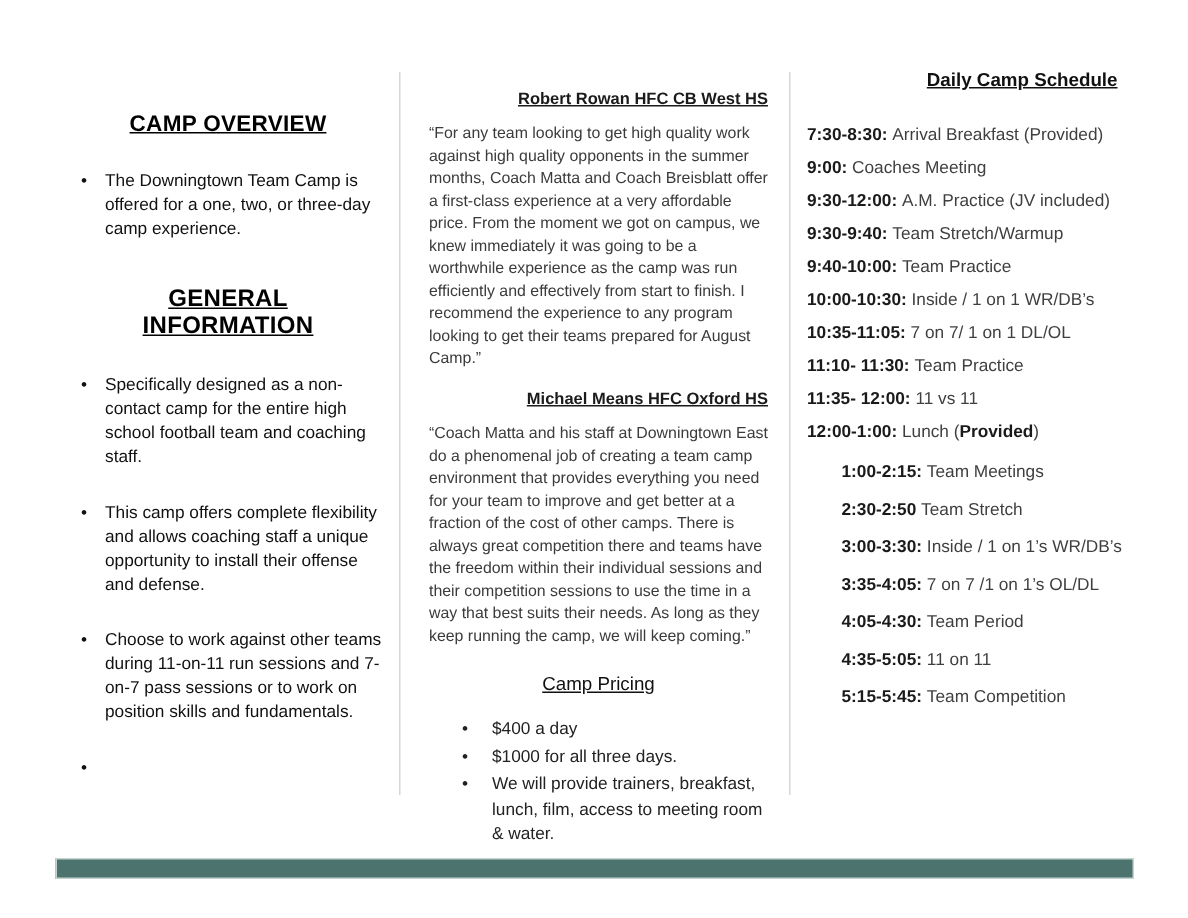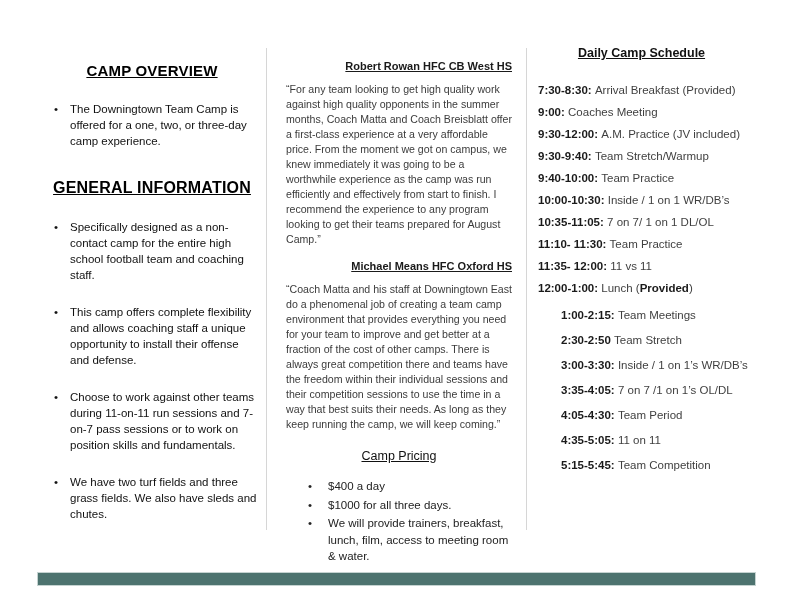--- a/index.html
+++ b/index.html
@@ -20,21 +20,21 @@
     position:absolute; left:37px; top:572px; width:719px; height:14px;
     background:#4d736f; border:1px solid #c5d3d1; box-sizing:border-box;
   }
 
   .col { position:absolute; top:0; box-sizing:border-box; }
 
   
   .col-1 { left:46px; width:212px; padding-top:62px; }
   .h-main {
     font-size:15px; font-weight:bold; text-decoration:underline;
-    text-align:center; margin:0; color:#000; letter-spacing:.2px;
+    text-align:center; margin:12px; color:#000; letter-spacing:.2px;
   }
   .h-general { font-size:16px; margin-top:30px; }
   .bullet-list { margin-top:22px; }
   .bullet-item { display:flex; margin-bottom:21px; font-size:11.5px; line-height:16px; color:#111; }
   .bullet { flex:none; width:16px; padding-left:8px; }
   .btext { flex:1; }
 
   
   .col-2 { left:268px; width:256px; padding:60px 12px 0 18px; }
   .h-sub {
@@ -47,21 +47,21 @@
     text-align:center; margin:17px 0 15px; color:#111;
   }
   .pricing { margin-top:0; padding-left:22px; }
   .pricing .bullet-item { margin-bottom:2px; font-size:11.5px; line-height:16.5px; color:#222; }
   .pricing .bullet { width:20px; padding-left:0; }
 
   
   .col-3 { left:529px; width:238px; padding:46px 4px 0 9px; }
   .h-schedule {
     font-size:12.5px; font-weight:bold; text-decoration:underline;
-    text-align:center; margin:0 18px 23px 0; color:#111;
+    text-align:right; margin:0 18px 23px 0; color:#111;
   }
   .sched-row { font-size:11.5px; line-height:14px; white-space:nowrap; color:#3f3f3f; }
   #schedule-morning .sched-row { margin-bottom:8px; }
   #schedule-afternoon { margin-top:13px; padding-left:7px; }
   #schedule-afternoon .sched-row { margin-bottom:11px;margin-left:16px; }
   .time { font-weight:bold; color:#1a1a1a; }
   .desc.bold { font-weight:bold; color:#1a1a1a; }
 </style>
 </head>
 <body>
@@ -88,21 +88,20 @@
         <div class="bullet-item">
           <span class="bullet">•</span>
           <span class="btext">This camp offers complete flexibility and allows coaching staff a unique opportunity to install their offense and defense.</span>
         </div>
         <div class="bullet-item">
           <span class="bullet">•</span>
           <span class="btext">Choose to work against other teams during 11-on-11 run sessions and 7-on-7 pass sessions or to work on position skills and fundamentals.</span>
         </div>
         <div class="bullet-item">
           <span class="bullet">•</span>
-          <span class="btext">We have two turf fields and three grass fields.  We also have sleds and chutes.</span>
         </div>
       </div>
   </section>
 
   <section class="col col-2">
     <h2 class="h-sub">Robert Rowan HFC CB West HS</h2>
     <p class="quote">“For any team looking to get high quality work against high quality opponents in the summer months, Coach Matta and Coach Breisblatt offer a first-class experience at a very affordable price.  From the moment we got on campus, we knew immediately it was going to be a worthwhile experience as the camp was run efficiently and effectively from start to finish.  I recommend the experience to any program looking to get their teams prepared for August Camp.”</p>
     <h2 class="h-sub">Michael Means HFC Oxford HS</h2>
     <p class="quote">“Coach Matta and his staff at Downingtown East do a phenomenal job of creating a team camp environment that provides everything you need for your team to improve and get better at a fraction of the cost of other camps.  There is always great competition there and teams have the freedom within their individual sessions and their competition sessions to use the time in a way that best suits their needs.  As long as they keep running the camp, we will keep coming.”</p>
     <h2 class="h-pricing">Camp Pricing</h2>

